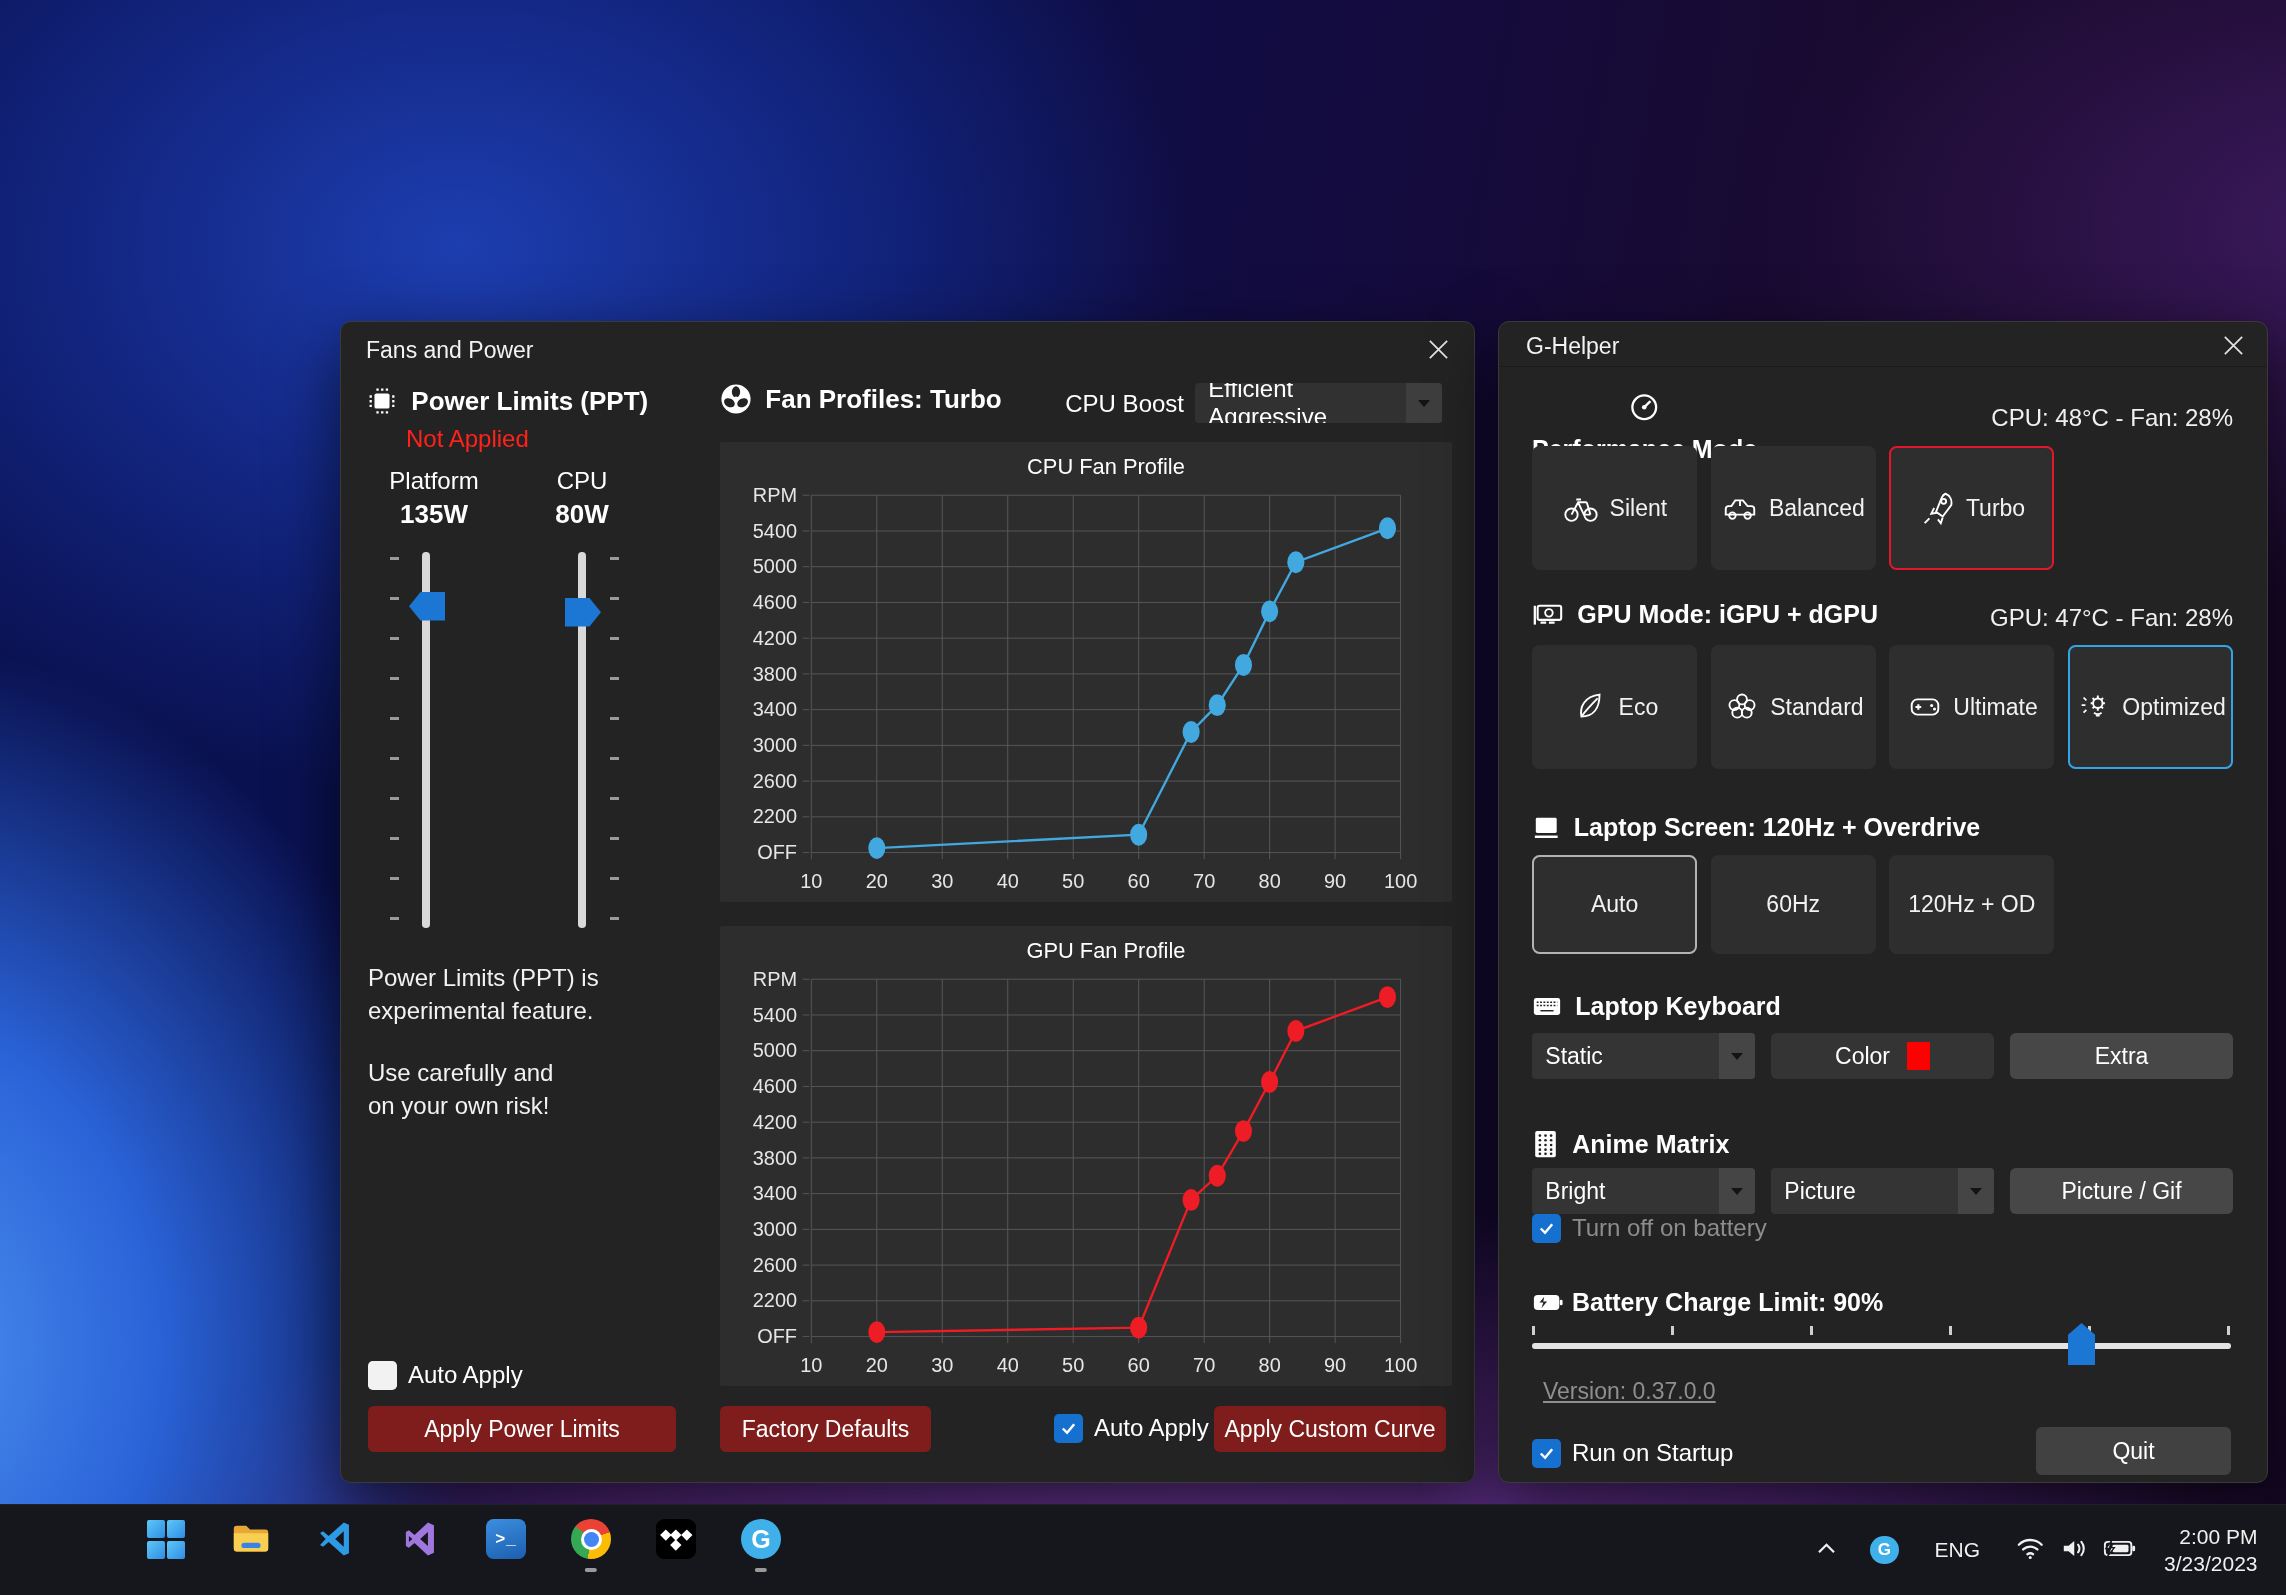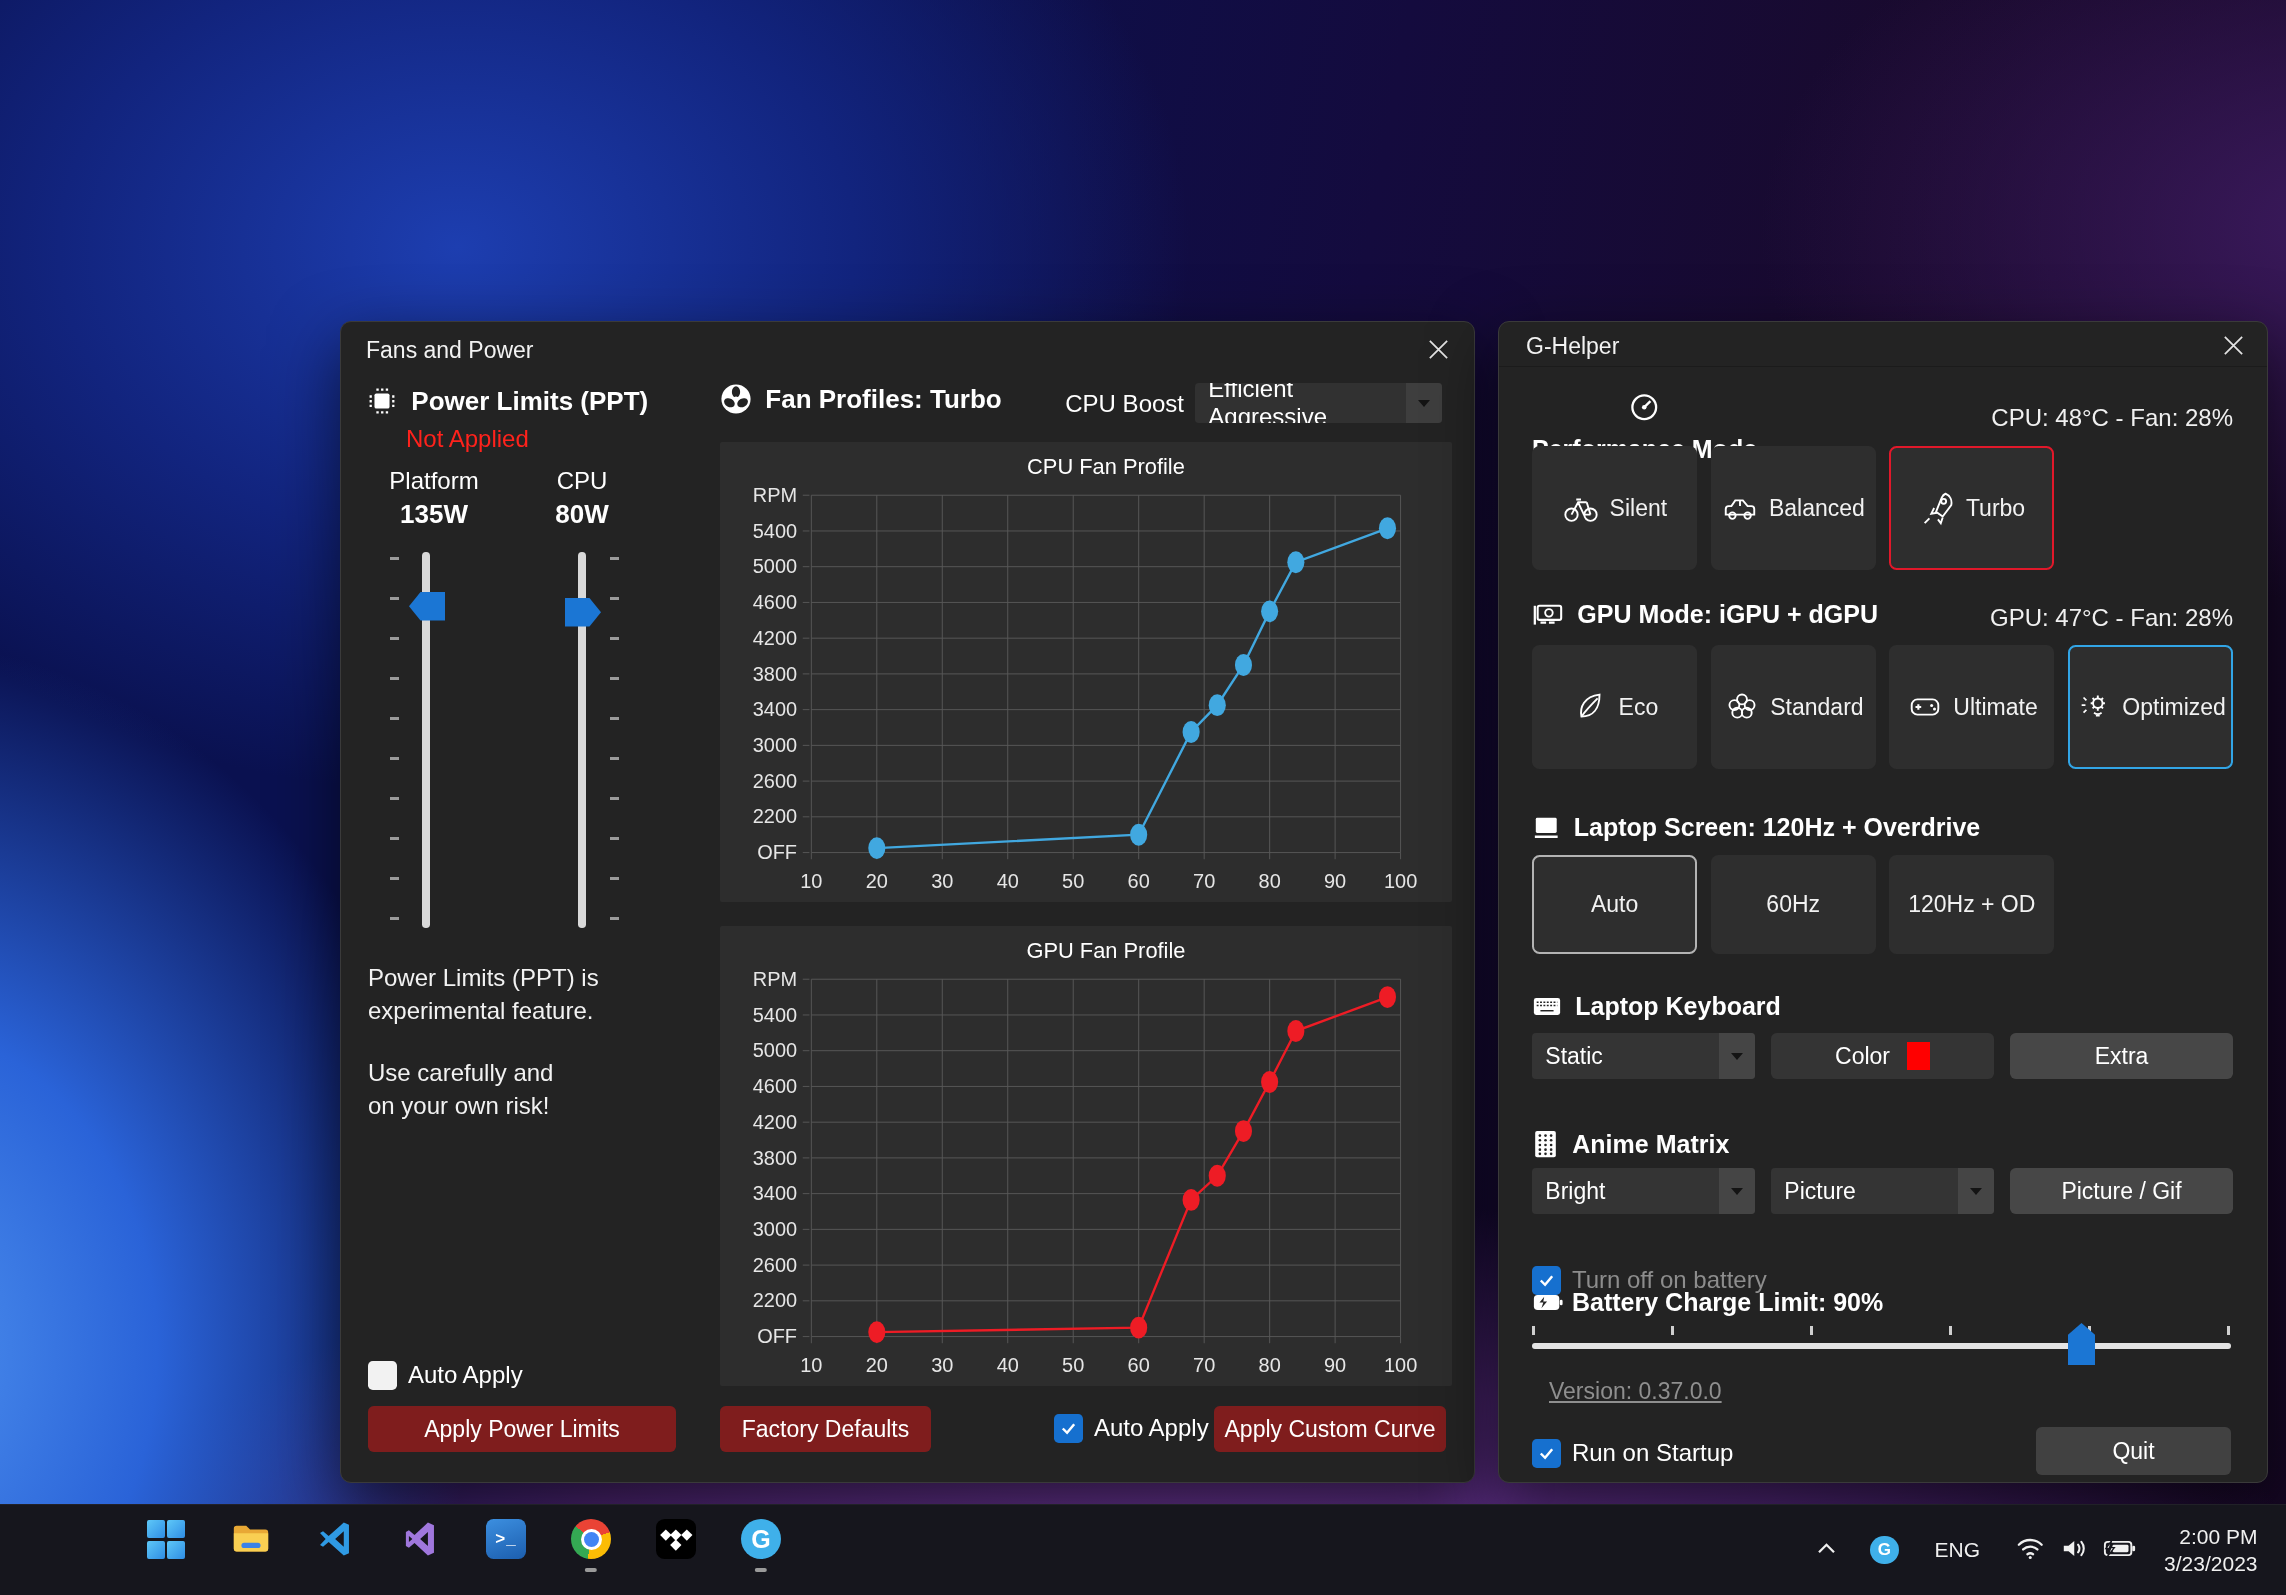--- a/index.html
+++ b/index.html
@@ -510,41 +510,41 @@
         </span>
     </div>
     <div class="dropdown">
       <span class="dd-text">Picture</span>
       <span class="dd-arrow">
           <i></i>
         </span>
     </div>
     <div class="btn" style="background:#474747;">Picture / Gif</div>
   </div>
-  <div class="cbrow" style="left:33px;top:944px;">
+  <div class="cbrow" style="left:33px;top:892px;">
     <span class="cb checked">
       <svg width="19" height="19" viewBox="0 0 20 20">
           <path d="M4 10 L8.5 14.5 L16 5.5" stroke="#fff" stroke-width="2.6" fill="none"></path>
         </svg>
     </span>
     <span class="cb-label dim">Turn off on battery</span>
   </div>
 
   <div class="hdr-row" style="left:33px;top:966px;gap:8px;">
     <svg class="hdr-icon" style="width:32px;height:27px;" viewBox="0 0 34 28">
       <rect x="2" y="6" width="27" height="16" rx="4" fill="#fff"></rect>
       <rect x="29.5" y="11" width="3" height="6" rx="1.5" fill="#fff"></rect>
       <path d="M13 8 l-5 6 h4 l-2 6 6-7 h-4 z" fill="#232323"></path>
     </svg>
     <span class="sec-title">Battery Charge Limit: 90%</span>
   </div>
   <div class="hticks" style="top:1004px;"></div>
   <div class="htrack" style="top:1021px;"></div>
   <div class="hthumb" style="left:569px;top:1001px;"></div>
-  <div class="abs link" style="left:50px;top:1056px;">Version: 0.37.0.0</div>
+  <div class="abs link" style="left:44px;top:1056px;">Version: 0.37.0.0</div>
 
   <div class="cbrow" style="left:33px;top:1117px;">
     <span class="cb checked">
       <svg width="19" height="19" viewBox="0 0 20 20">
           <path d="M4 10 L8.5 14.5 L16 5.5" stroke="#fff" stroke-width="2.6" fill="none"></path>
         </svg>
     </span>
     <span class="cb-label">Run on Startup</span>
   </div>
   <div class="btn abs" style="left:537px;top:1105px;width:195px;height:48px;background:#414141;">Quit</div>

